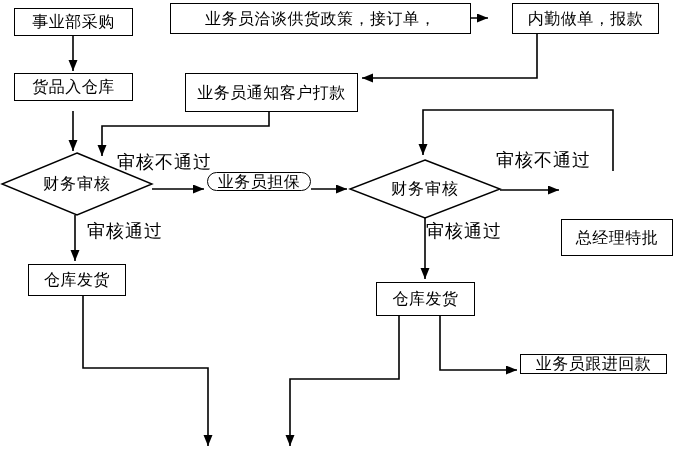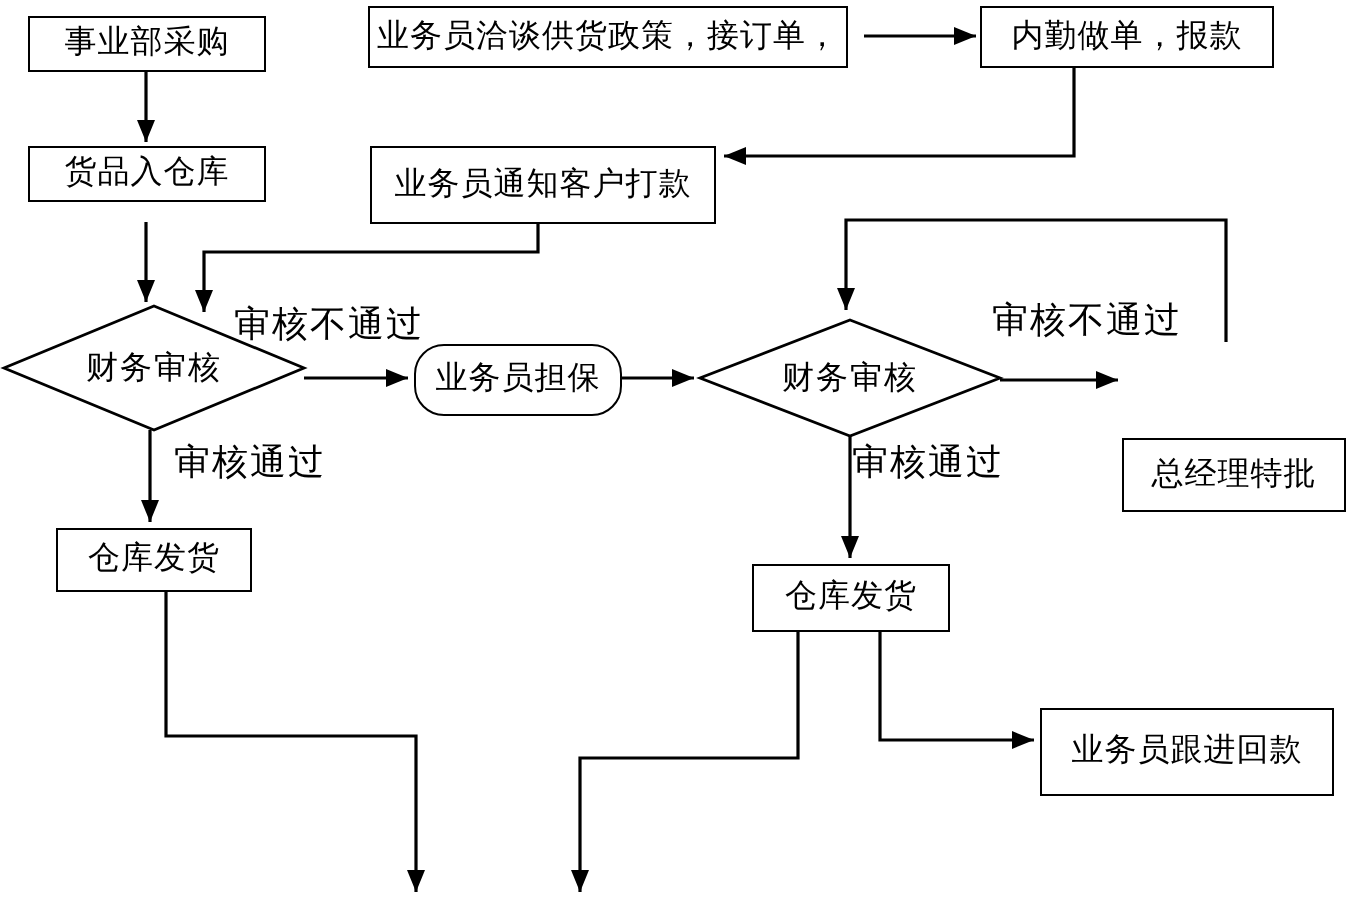--- a/index.html
+++ b/index.html
@@ -81,35 +81,35 @@
     <path d="M425,218 V279" fill="none" stroke="#000000" stroke-width="1.6" marker-end="url(#ah)"></path>
     <path d="M83,296 V368 H208 V446" fill="none" stroke="#000000" stroke-width="1.6" marker-end="url(#ah)"></path>
     <path d="M399,316 V379 H290 V446" fill="none" stroke="#000000" stroke-width="1.6" marker-end="url(#ah)"></path>
     <path d="M440,316 V370 H517" fill="none" stroke="#000000" stroke-width="1.6" marker-end="url(#ah)"></path>
   </svg>
 
   <div class="node" style="left:14px; top:8px; width:119px; height:28px;">事业部采购</div>
 
   <div class="node" style="left:14px; top:73px; width:119px; height:28px;">货品入仓库</div>
 
-  <div class="node" style="left:184px; top:3px; width:240px; height:31px;">业务员洽谈供货政策，接订单，</div>
+  <div class="node" style="left:170px; top:3px; width:301px; height:31px;">业务员洽谈供货政策，接订单，</div>
 
-  <div class="node" style="left:490px; top:3px; width:147px; height:31px;">内勤做单，报款</div>
+  <div class="node" style="left:512px; top:3px; width:147px; height:31px;">内勤做单，报款</div>
 
   <div class="node" style="left:185px; top:73px; width:173px; height:39px;">业务员通知客户打款</div>
 
-  <div class="node" style="left:207px; top:172px; width:104px; height:36px;border-radius:15px;">业务员担保</div>
+  <div class="node" style="left:207px; top:172px; width:104px; height:19px;border-radius:15px;">业务员担保</div>
 
   <div class="node" style="left:561px; top:171px; width:112px; height:37px;margin-top:48px;">总经理特批</div>
 
   <div class="node" style="left:28px; top:264px; width:98px; height:32px;">仓库发货</div>
 
   <div class="node" style="left:376px; top:282px; width:99px; height:34px;">仓库发货</div>
 
-  <div class="node" style="left:520px; top:354px; width:147px; height:44px;">业务员跟进回款</div>
+  <div class="node" style="left:520px; top:354px; width:147px; height:20px;">业务员跟进回款</div>
 
   <div class="diamond-text" style="left:27px; top:172px; width:100px; height:24px;">财务审核</div>
 
   <div class="diamond-text" style="left:375px; top:177px; width:100px; height:24px;">财务审核</div>
 
   <div class="edge-label" style="left:117px; top:150px;">审核不通过</div>
 
   <div class="edge-label" style="left:87px; top:219px;">审核通过</div>
 
   <div class="edge-label" style="left:496px; top:148px;">审核不通过</div>

